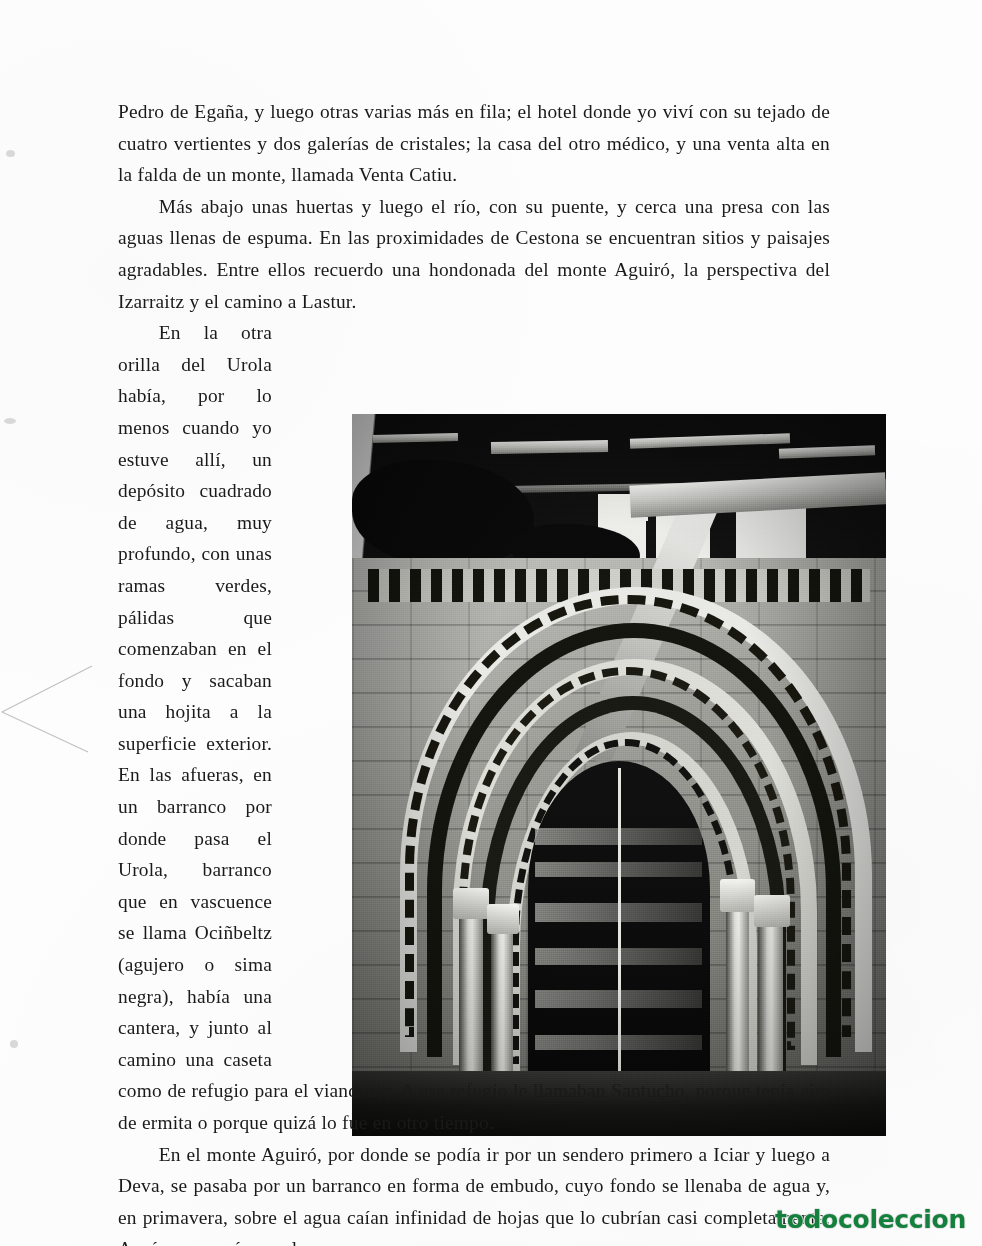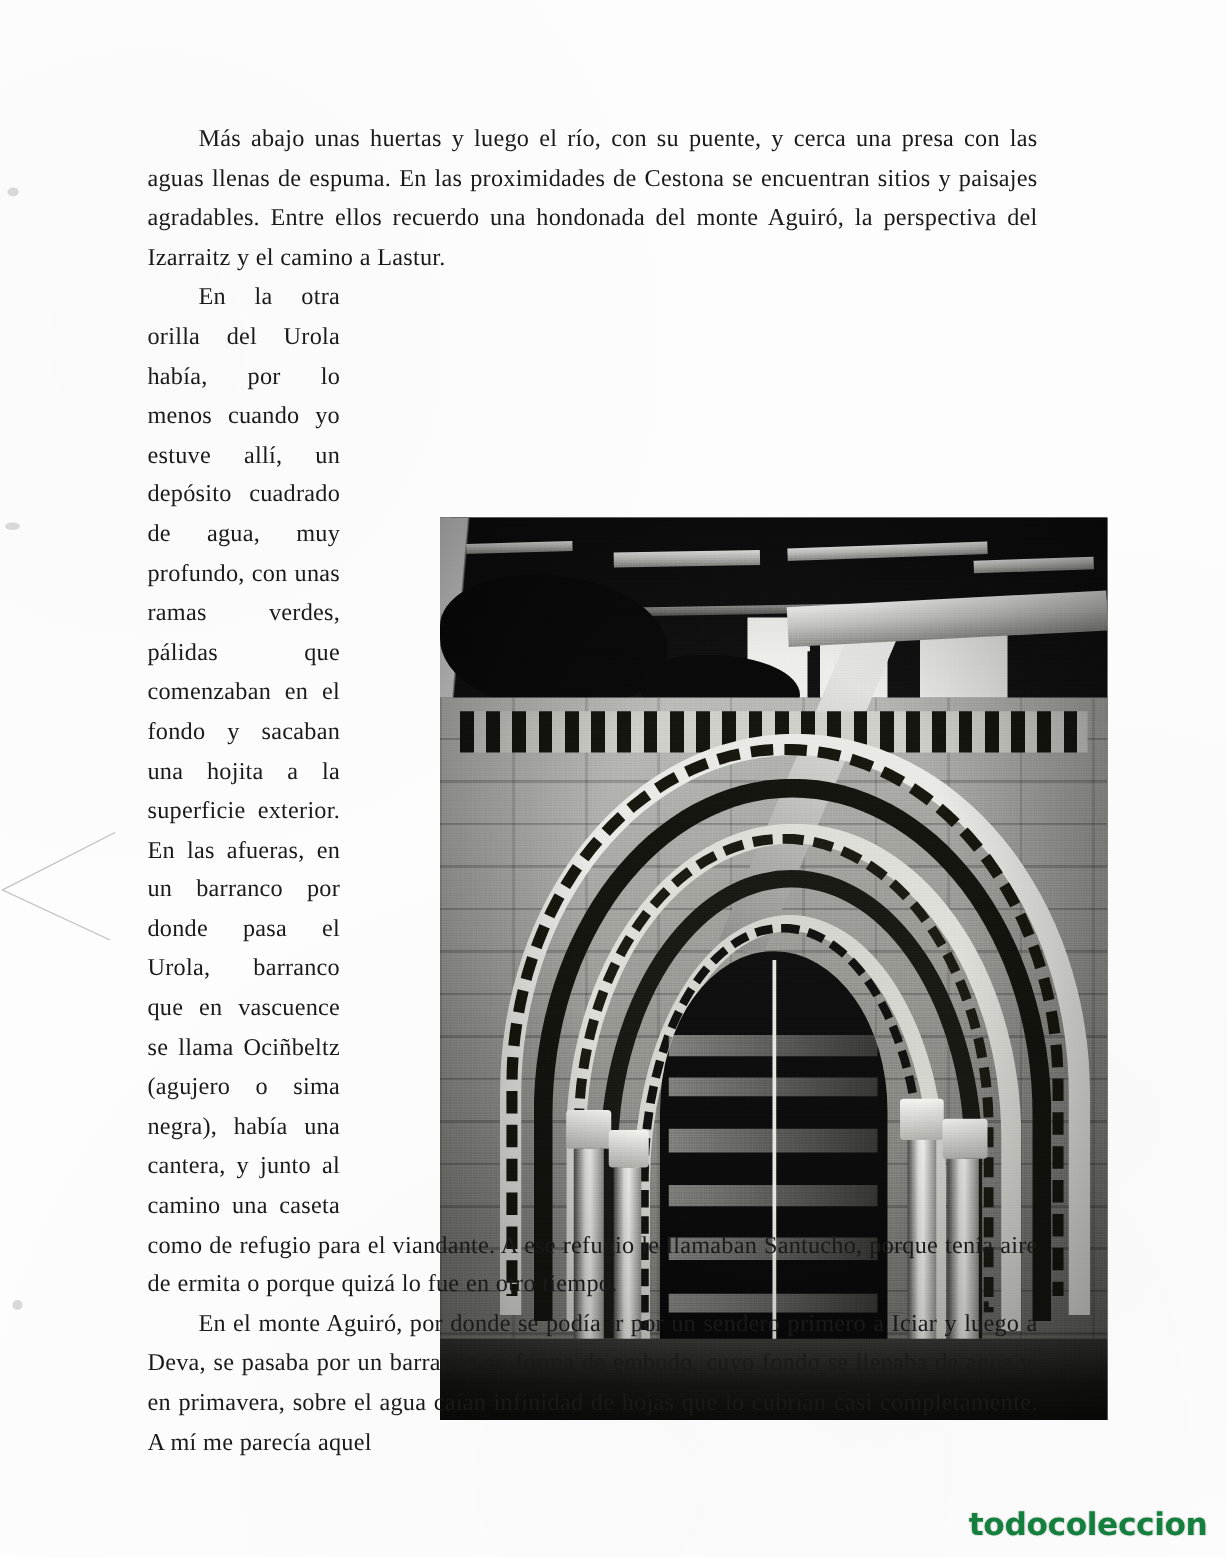--- a/index.html
+++ b/index.html
@@ -306,20 +306,21 @@
     <div class="capital" style="left:25.2%;bottom:28%; width:6%;   height:4.2%;"></div>
     <div class="capital" style="left:69%; bottom:31%; width:6.4%; height:4.6%;"></div>
     <div class="capital" style="left:75.2%;bottom:29%; width:6.8%; height:4.4%;"></div>
 
     <div class="floor"></div>
     <div class="ph-grain"></div>
     <div class="ph-vignette"></div>
   </div>
 
   <div id="text-block">
+    <p class="para">Pedro de Egaña, y luego otras varias más en fila; el hotel donde yo viví con su tejado de cuatro vertientes y dos galerías de cristales; la casa del otro médico, y una venta alta en la falda de un monte, llamada Venta Catiu.</p>
     <p class="para indent">Más abajo unas huertas y luego el río, con su puente, y cerca una presa con las aguas llenas de espuma. En las proximidades de Cestona se encuentran sitios y paisajes agradables. Entre ellos recuerdo una hondonada del monte Aguiró, la perspectiva del Izarraitz y el camino a Lastur.</p>
 
     <div id="photo-float"></div>
 
     <div id="narrow-flow">
       <p class="para indent">En la otra orilla del Urola había, por lo menos cuando yo estuve allí, un depósito cuadrado de agua, muy profundo, con unas ramas verdes, pálidas que comenzaban en el fondo y sacaban una hojita a la superficie exterior. En las afueras, en un barranco por donde pasa el Urola, barranco que en vascuence se llama Ociñbeltz (agujero o sima negra), había una cantera, y junto al camino una caseta como de refugio para el viandante. A ese refugio le llamaban Santucho, porque tenía aire de ermita o porque quizá lo fue en otro tiempo.</p>
       <p class="para indent">En el monte Aguiró, por donde se podía ir por un sendero primero a Iciar y luego a Deva, se pasaba por un barranco en forma de embudo, cuyo fondo se llenaba de agua y, en primavera, sobre el agua caían infinidad de hojas que lo cubrían casi completamente. A mí me parecía aquel</p>
     </div>
   </div>
 

